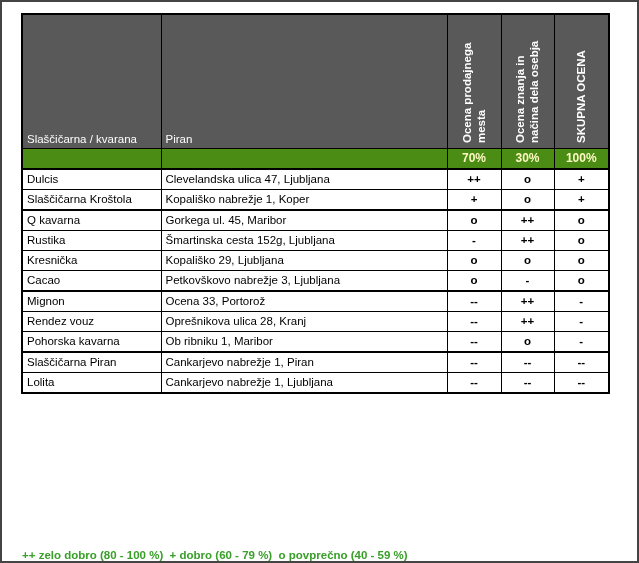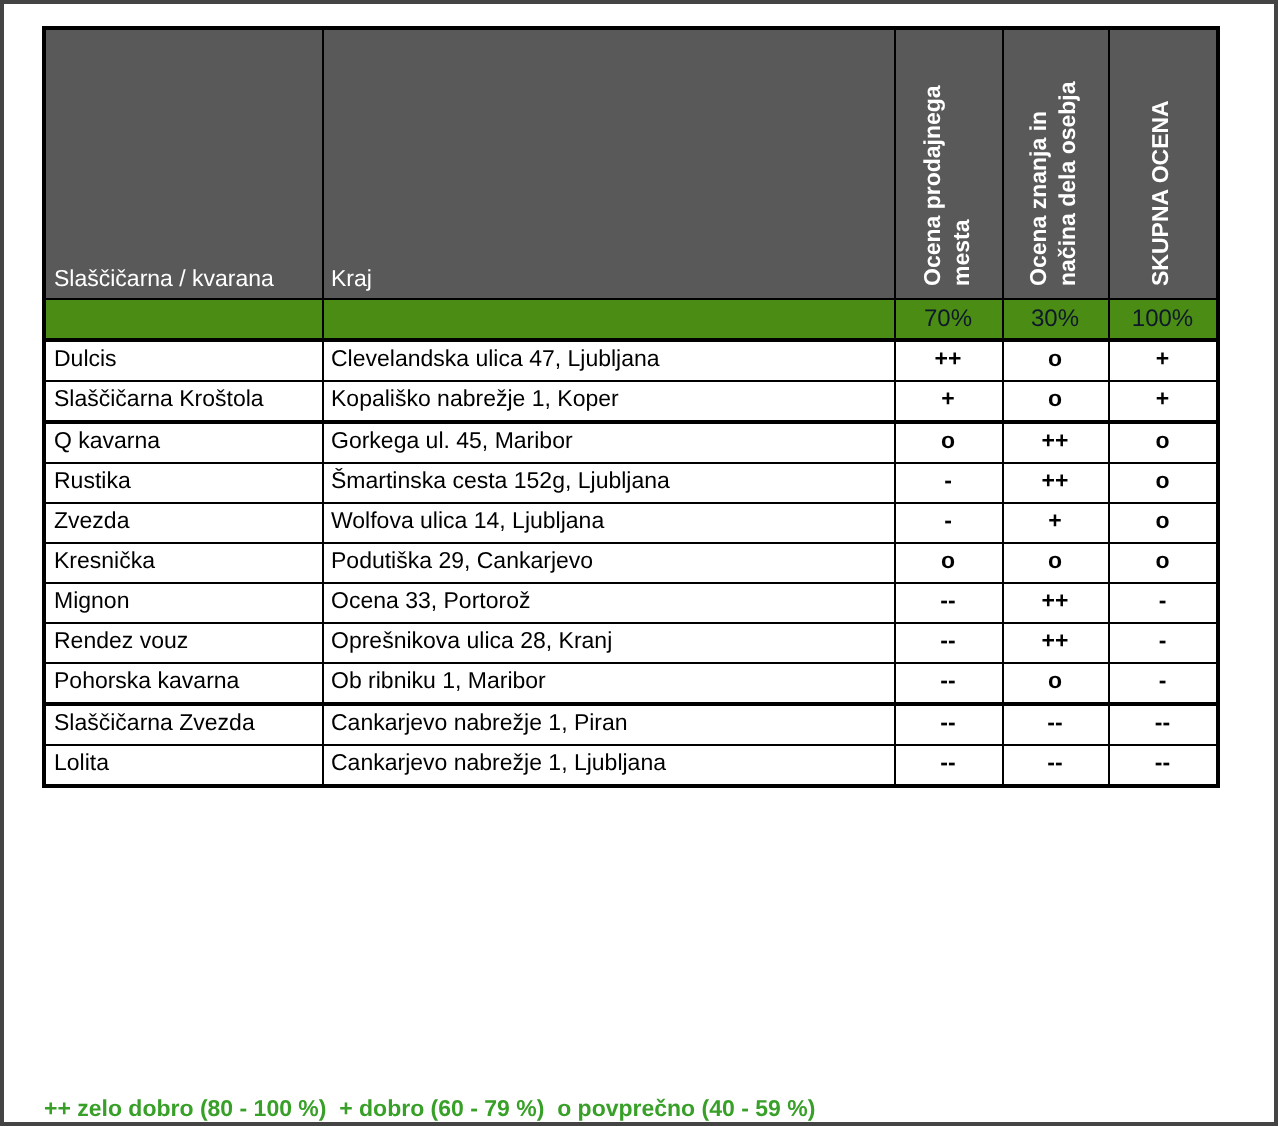--- a/index.html
+++ b/index.html
@@ -37,21 +37,21 @@
     writing-mode:vertical-rl;
     transform:rotate(180deg);
     white-space:pre-line;
     height:126px;
     font-weight:bold;font-size:11.5px;line-height:1.25;
     color:#ffffff;text-align:left;
   }
   
   tr.weight-row td{
     background:var(--green);height:19px;line-height:19px;
-    color:#0f172a;font-weight:normal;font-size:12px;text-align:center;
+    color:#fef9c3;font-weight:bold;font-size:12px;text-align:center;
     padding:0;border-bottom:2px solid var(--line);
   }
   
   tbody.data td{
     background:#ffffff;color:#000000;font-size:11.5px;
     height:19px;line-height:19px;padding:0 4px;white-space:nowrap;
   }
   tbody.data td.c-rate{text-align:center;font-weight:bold;padding:0;}
   tbody.data tr.group-end td{border-bottom:2.5px solid var(--line);margin-left:16px;}
   
@@ -70,21 +70,21 @@
     <colgroup>
       <col style="width:139px">
       <col style="width:286px">
       <col style="width:54px">
       <col style="width:53px">
       <col style="width:55px">
     </colgroup>
     <thead>
       <tr class="head-row">
         <th>Slaščičarna / kvarana</th>
-        <th>Kraj</th>
+        <th>Piran</th>
         <th class="h-vert"><div class="vtext">Ocena prodajnega
 mesta</div></th>
         <th class="h-vert"><div class="vtext">Ocena znanja in
 načina dela osebja</div></th>
         <th class="h-vert"><div class="vtext">SKUPNA OCENA</div></th>
       </tr>
       <tr class="weight-row">
         <td></td>
         <td></td>
         <td>70%</td>
@@ -115,31 +115,31 @@
       <td class="c-rate">o</td>
     </tr>
         <tr>
       <td class="c-name">Rustika</td>
       <td class="c-place">Šmartinska cesta 152g, Ljubljana</td>
       <td class="c-rate">-</td>
       <td class="c-rate">++</td>
       <td class="c-rate">o</td>
     </tr>
         <tr>
-      <td class="c-name">Zvezda</td>
-      <td class="c-place">Wolfova ulica 14, Ljubljana</td>
-      <td class="c-rate">-</td>
-      <td class="c-rate">+</td>
+      <td class="c-name">Kresnička</td>
+      <td class="c-place">Kopališko 29, Ljubljana</td>
+      <td class="c-rate">o</td>
+      <td class="c-rate">o</td>
       <td class="c-rate">o</td>
     </tr>
-        <tr>
-      <td class="c-name">Kresnička</td>
-      <td class="c-place">Podutiška 29, Cankarjevo</td>
+        <tr class="group-end">
+      <td class="c-name">Cacao</td>
+      <td class="c-place">Petkovškovo nabrežje 3, Ljubljana</td>
       <td class="c-rate">o</td>
-      <td class="c-rate">o</td>
+      <td class="c-rate">-</td>
       <td class="c-rate">o</td>
     </tr>
         <tr>
       <td class="c-name">Mignon</td>
       <td class="c-place">Ocena 33, Portorož</td>
       <td class="c-rate">--</td>
       <td class="c-rate">++</td>
       <td class="c-rate">-</td>
     </tr>
         <tr>
@@ -150,21 +150,21 @@
       <td class="c-rate">-</td>
     </tr>
         <tr class="group-end">
       <td class="c-name">Pohorska kavarna</td>
       <td class="c-place">Ob ribniku 1, Maribor</td>
       <td class="c-rate">--</td>
       <td class="c-rate">o</td>
       <td class="c-rate">-</td>
     </tr>
         <tr>
-      <td class="c-name">Slaščičarna Zvezda</td>
+      <td class="c-name">Slaščičarna Piran</td>
       <td class="c-place">Cankarjevo nabrežje 1, Piran</td>
       <td class="c-rate">--</td>
       <td class="c-rate">--</td>
       <td class="c-rate">--</td>
     </tr>
         <tr>
       <td class="c-name">Lolita</td>
       <td class="c-place">Cankarjevo nabrežje 1, Ljubljana</td>
       <td class="c-rate">--</td>
       <td class="c-rate">--</td>

